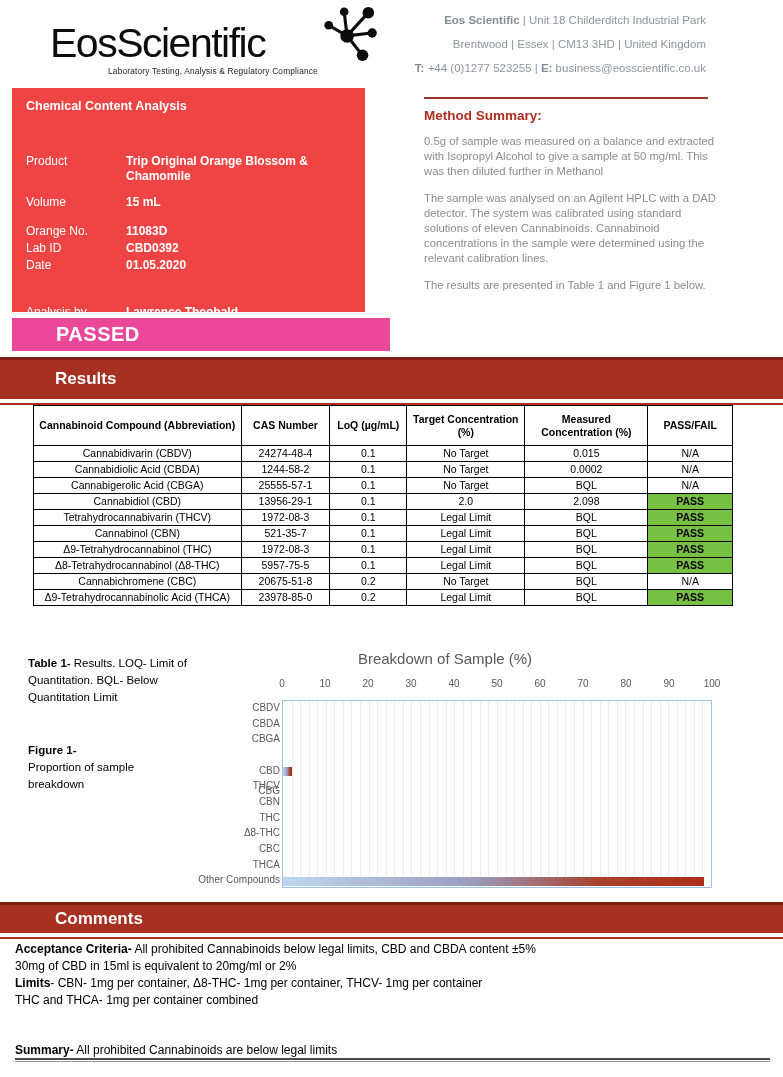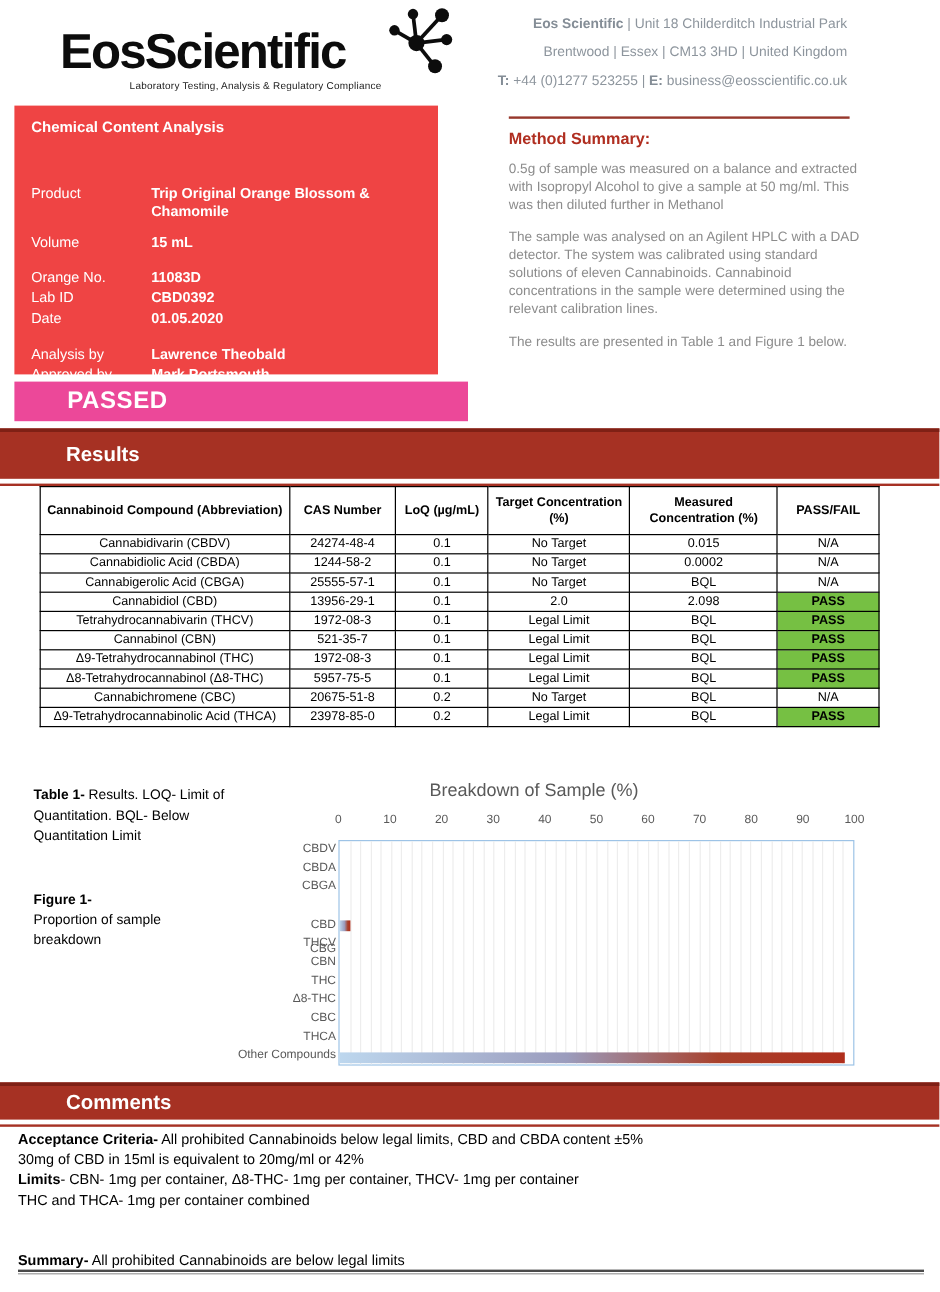--- a/index.html
+++ b/index.html
@@ -1,36 +1,36 @@
 <!DOCTYPE html>
 <html><head>
 <meta charset="utf-8">
 <style>
   * { margin:0; padding:0; box-sizing:border-box; }
   body { background:#ffffff; font-family:"Liberation Sans", sans-serif; }
   .page { position:relative; width:783px; height:1077px; background:#fff; overflow:hidden; }
 
   
   .logo-block { position:absolute; left:50px; top:6px; width:300px; height:78px; }
-  .logo-title { font-size:41px; font-weight:700; color:#0c0c0c; letter-spacing:-1.5px; line-height:46px; padding-top:14px; }
+  .logo-title { font-size:41px; font-weight:400; color:#0c0c0c; letter-spacing:-1.5px; line-height:46px; padding-top:14px; }
   .logo-tagline { font-size:8.3px; color:#222; margin-left:58px; letter-spacing:.2px; }
   .logo-molecule { position:absolute; left:268px; top:-2px; }
 
   .contact-block { position:absolute; right:77px; top:8px; text-align:right; font-size:11.5px; color:#8d959d; line-height:24px; }
   .contact-block b { color:#848d96; }
   .header-rule { position:absolute; left:424px; top:97px; width:284px; height:2px; background:#97382c; }
 
   
   .info-box { position:absolute; left:12px; top:88px; width:353px; height:224px; background:#ef4444; color:#fff; padding:11px 14px; }
   .info-title { font-size:12.5px; font-weight:bold; }
   .info-row { display:flex; font-size:12px; line-height:15px; }
   .info-row .lbl { width:100px; flex:none; }
   .info-row .val { font-weight:bold; }
   .mt-a { margin-top:41px; } .mt-b { margin-top:11px; } .mt-c { margin-top:14px; }
-  .mt-d { margin-top:2px; } .mt-e { margin-top:15px; }
+  .mt-d { margin-top:2px; } .mt-e { margin-top:32px; }
 
   
   .method { position:absolute; left:424px; top:108px; width:304px; }
   .method-title { color:#b02e20; font-size:13.5px; font-weight:bold; margin-bottom:11px; }
   .method p { font-size:11.3px; color:#8c8c8c; line-height:15px; margin-bottom:12px; }
 
   
   .passed-banner { position:absolute; left:12px; top:318px; width:378px; height:33px; background:#ec4899; color:#fff; font-size:20px; font-weight:bold; line-height:33px; padding-left:44px; letter-spacing:.5px; }
   .section-banner { position:absolute; left:0; width:783px; background:#a63123; border-top:3px solid #7f2015; color:#fff; font-weight:bold; padding-left:55px; }
   .banner-results { top:357px; height:42px; font-size:17px; line-height:38px; }
@@ -328,20 +328,20 @@
         <div class="chart-grid" style="left: 98%;"></div>
         <div class="chart-bar" style="top: 66px; width: 9.0214px;"></div>
         <div class="chart-bar" style="top: 175.667px; width: 420.97px;"></div>
       </div>
   </div>
 
   <div class="section-banner banner-comments">Comments</div>
   <div class="thin-rule rule-comments"></div>
   <div class="comments-text" id="comments-lines">
       <div><b>Acceptance Criteria-</b> All prohibited Cannabinoids below legal limits, CBD and CBDA content ±5%</div>
-      <div>30mg of CBD in 15ml is equivalent to 20mg/ml or 42%</div>
+      <div>30mg of CBD in 15ml is equivalent to 20mg/ml or 2%</div>
       <div><b>Limits</b>- CBN- 1mg per container, Δ8-THC- 1mg per container, THCV- 1mg per container</div>
       <div>THC and THCA- 1mg per container combined</div>
     </div>
   <div class="summary-line"><b>Summary-</b><span> All prohibited Cannabinoids are below legal limits</span></div>
   <div class="bottom-rule"></div>
 
 </div>
 
 </body></html>

